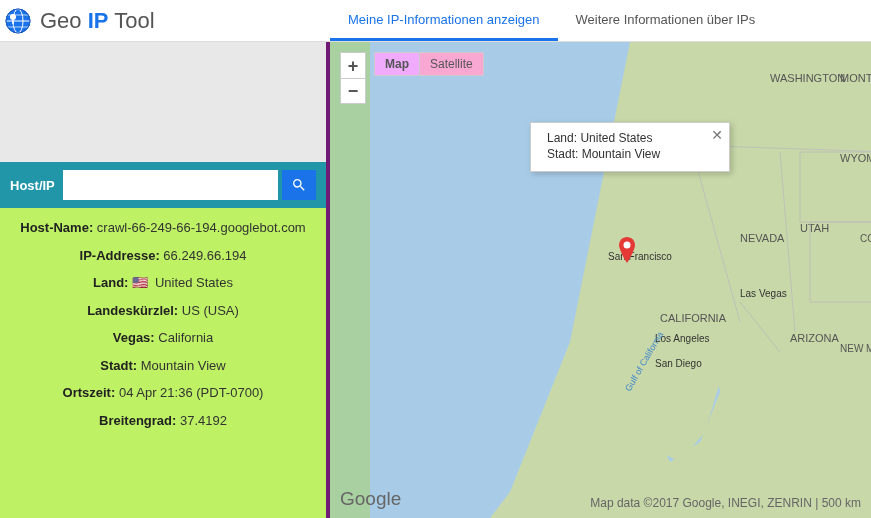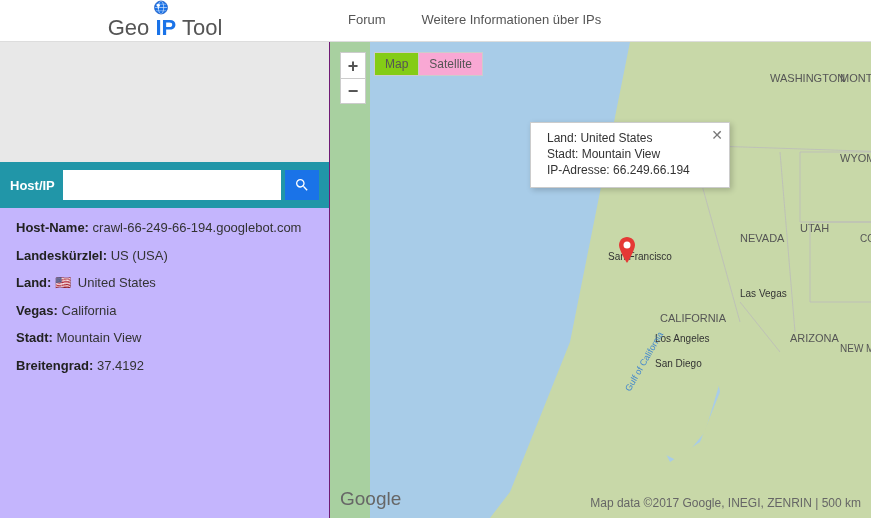--- a/index.html
+++ b/index.html
@@ -12,21 +12,20 @@
       background: #fff;
       border-bottom: 1px solid #ddd;
       height: 42px;
     }
     .logo-area {
       display: flex;
       align-items: center;
       padding: 0 4px;
       min-width: 330px;
       background: #fff;
-      flex-direction: column;
     }
     .logo-icon {
       width: 28px;
       height: 28px;
       margin-right: 8px;
     }
     .logo-text {
       font-size: 22px;
       color: #444;
       font-weight: normal;
@@ -59,22 +58,22 @@
     .main {
       display: flex;
       flex: 1;
       overflow: hidden;
     }
 
     
     .sidebar {
       width: 330px;
       min-width: 330px;
-      background: #c4b5fd;
-      border-right: 1px solid #701a75;
+      background: #bef264;
+      border-right: 4px solid #701a75;
       display: flex;
       flex-direction: column;
       overflow-y: auto;
     }
 
     
     .sidebar-top-placeholder {
       height: 120px;
       background: #e8e8e8;
     }
@@ -115,20 +114,21 @@
     }
     .search-icon-svg {
       width: 16px;
       height: 16px;
       fill: #fff;
     }
 
     
     .info-section {
       padding: 10px 16px;
+      text-align: center;
     }
     .info-row {
       margin-bottom: 8px;
       line-height: 1.5;
       color: #333;
     }
     .info-label {
       font-weight: bold;
       color: #222;
     }
@@ -182,22 +182,22 @@
     }
     .map-type-btn {
       padding: 4px 10px;
       background: #f9a8d4;
       border: 1px solid #ccc;
       cursor: pointer;
       font-size: 12px;
       color: #555;
     }
     .map-type-btn.active {
-      background: #84cc16;
-      font-weight: normal;
+      background: #f0abfc;
+      font-weight: bold;
     }
     .map-type-btn:first-child {
       border-right: none;
     }
 
     
     .map-popup {
       position: absolute;
       top: 80px;
       left: 200px;
@@ -283,21 +283,21 @@
       <circle cx="14" cy="14" r="12" fill="none" stroke="#1a5bc4" stroke-width="1"></circle>
 
       <circle cx="9" cy="10" r="3" fill="#fff"></circle>
       <line x1="9" y1="13" x2="9" y2="17" stroke="#fff" stroke-width="1.5"></line>
     </svg>
     <span class="logo-text">
       <span class="geo">Geo </span><span class="ip">IP</span><span class="tool"> Tool</span>
     </span>
   </div>
   <nav class="nav-tabs">
-    <div class="nav-tab">Forum</div>
+    <div class="nav-tab active">Meine IP-Informationen anzeigen</div>
     <div class="nav-tab">Weitere Informationen über IPs</div>
   </nav>
 </div>
 
 <div class="main">
 
   <div class="sidebar">
     <div class="sidebar-top-placeholder"></div>
 
     <div class="search-bar">
@@ -309,35 +309,43 @@
         </svg>
       </button>
     </div>
 
     <div class="info-section">
       <div class="info-row">
         <span class="info-label">Host-Name:</span>
         <span>crawl-66-249-66-194.googlebot.com</span>
       </div>
       <div class="info-row">
-        <span class="info-label">Landeskürzlel:</span>
-        <span>US (USA)</span>
+        <span class="info-label">IP-Addresse:</span>
+        <span>66.249.66.194</span>
       </div>
       <div class="info-row">
         <span class="info-label">Land:</span>
         <span class="flag-emoji">🇺🇸</span>
         <span>United States</span>
       </div>
       <div class="info-row">
+        <span class="info-label">Landeskürzlel:</span>
+        <span>US (USA)</span>
+      </div>
+      <div class="info-row">
         <span class="info-label">Vegas:</span>
         <span>California</span>
       </div>
       <div class="info-row">
         <span class="info-label">Stadt:</span>
         <span>Mountain View</span>
+      </div>
+      <div class="info-row">
+        <span class="info-label">Ortszeit:</span>
+        <span>04 Apr 21:36 (PDT-0700)</span>
       </div>
       <div class="info-row">
         <span class="info-label">Breitengrad:</span>
         <span>37.4192</span>
       </div>
     </div>
   </div>
 
   <div class="map-area">
 
@@ -414,23 +422,20 @@
       <button class="map-type-btn">Satellite</button>
     </div>
 
     <div class="map-popup">
       <span class="popup-close">✕</span>
       <div class="popup-line">
         <span>Land: </span><span>United States</span>
       </div>
       <div class="popup-line">
         <span>Stadt: </span><span>Mountain View</span>
-      </div>
-      <div class="popup-line">
-        <span>IP-Adresse: </span><span>66.249.66.194</span>
       </div>
     </div>
 
     <div class="map-pin">
       <svg class="pin-svg" viewBox="0 0 24 36">
         <path d="M12 0C7.6 0 4 3.6 4 8c0 5.5 8 18 8 18s8-12.5 8-18c0-4.4-3.6-8-8-8z" fill="#e53935"></path>
         <circle cx="12" cy="8" r="3.5" fill="#fff"></circle>
       </svg>
     </div>
 

